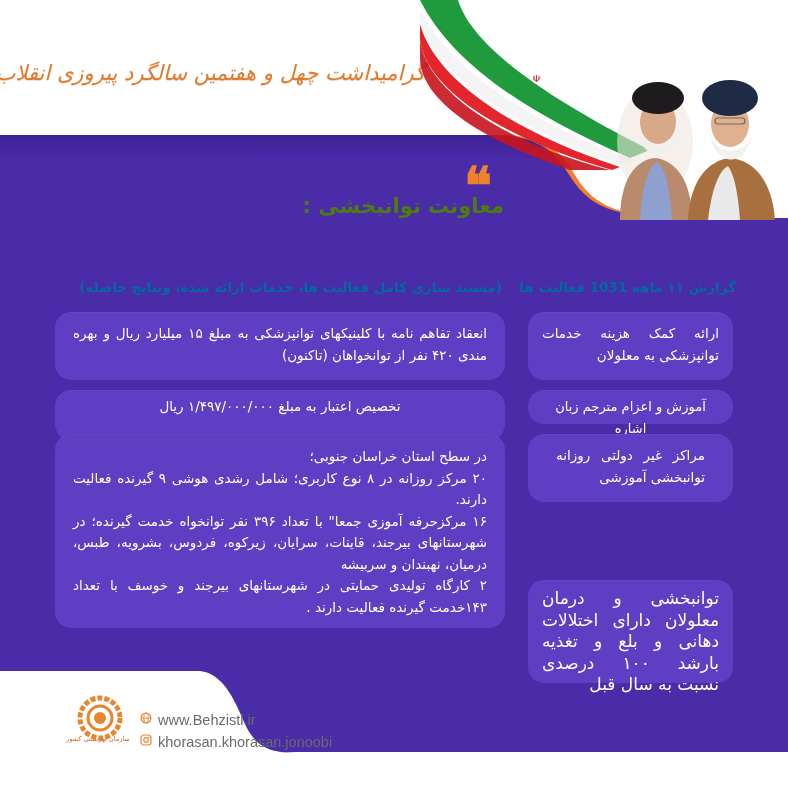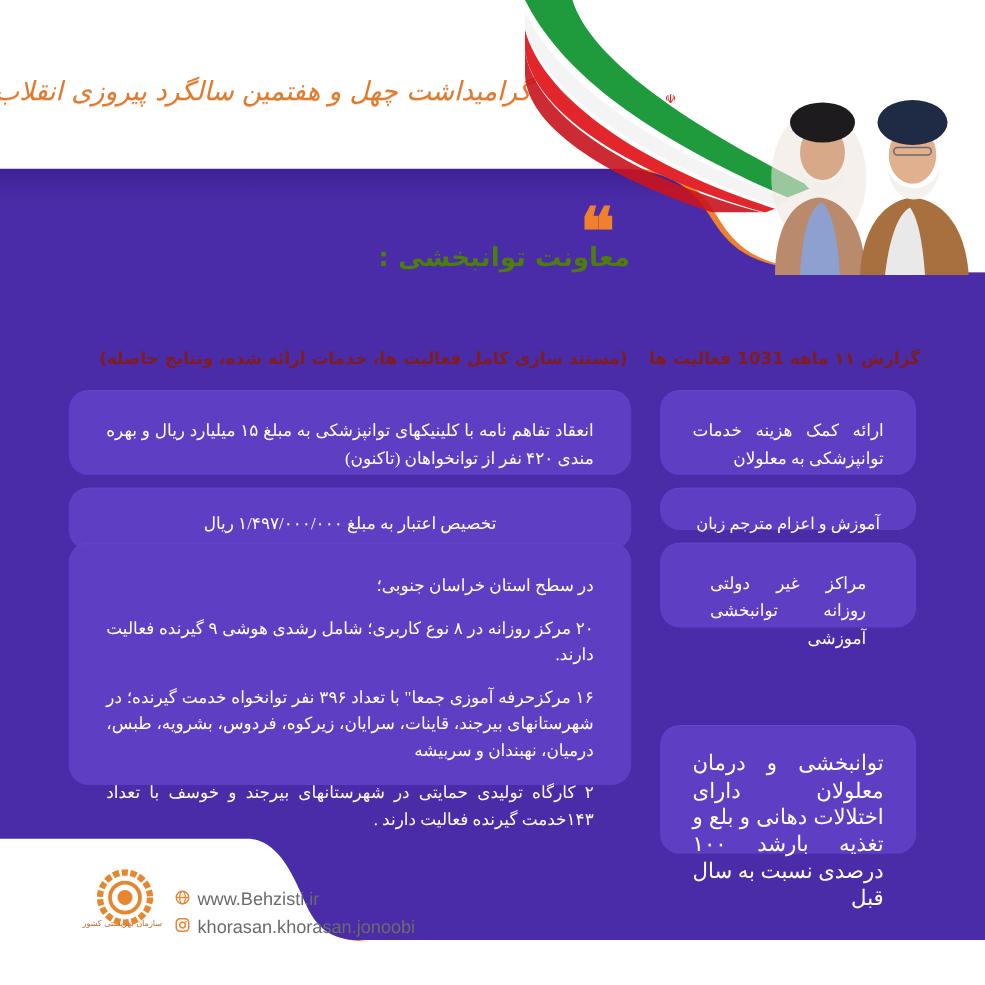--- a/index.html
+++ b/index.html
@@ -32,35 +32,35 @@
     color: #f0812c; font-family: "DejaVu Serif", serif; font-weight: bold;
     font-size: 52px; line-height: 52px; text-align: center;
   }
   .section-title {
     position: absolute; right: 284px; top: 194px;
     direction: rtl; color: #4d7c0f; font-weight: bold; font-size: 21px;
     white-space: nowrap;
   }
 
   .col-heading {
-    position: absolute; direction: rtl; color: #7f1d1d; font-weight: bold;
+    position: absolute; direction: rtl; color: #0369a1; font-weight: bold;
     font-size: 13.5px; white-space: nowrap; top: 279px;
   }
   .col-heading.right { right: 52px; }
   .col-heading.left { right: 286px; }
 
   .card {
     position: absolute; direction: rtl; text-align: justify;
     background: #5e3fc4; border-radius: 16px;
     color: #ffffff; font-size: 13px; line-height: 20px;
     padding: 8px 14px;
     box-shadow: 0 1px 0 rgba(255,255,255,0.03) inset;
   }
   .card.center { text-align: center; }
-  .card p { margin: 12px; font-family: Liberation Serif, serif; }
+  .card p { margin: 0; }
 
   .footer-links { position: absolute; left: 140px; top: 712px; font-family: "Liberation Sans", sans-serif; color: #6b6b6b; font-size: 14.5px; }
   .footer-row { display: flex; align-items: flex-start; height: 22px; }
   .footer-row .ico { width: 12px; height: 12px; margin-right: 6px; display: inline-block; }
 
   .logo { position: absolute; left: 72px; top: 685px; width: 56px; height: 70px; }
   .logo-text { position: absolute; left: 66px; top: 735px; width: 70px; font-size: 6.5px; color: #c46a2a; direction: rtl; text-align: left; font-family: "DejaVu Serif", serif; line-height: 9px; }
 </style>
 </head>
 <body>

